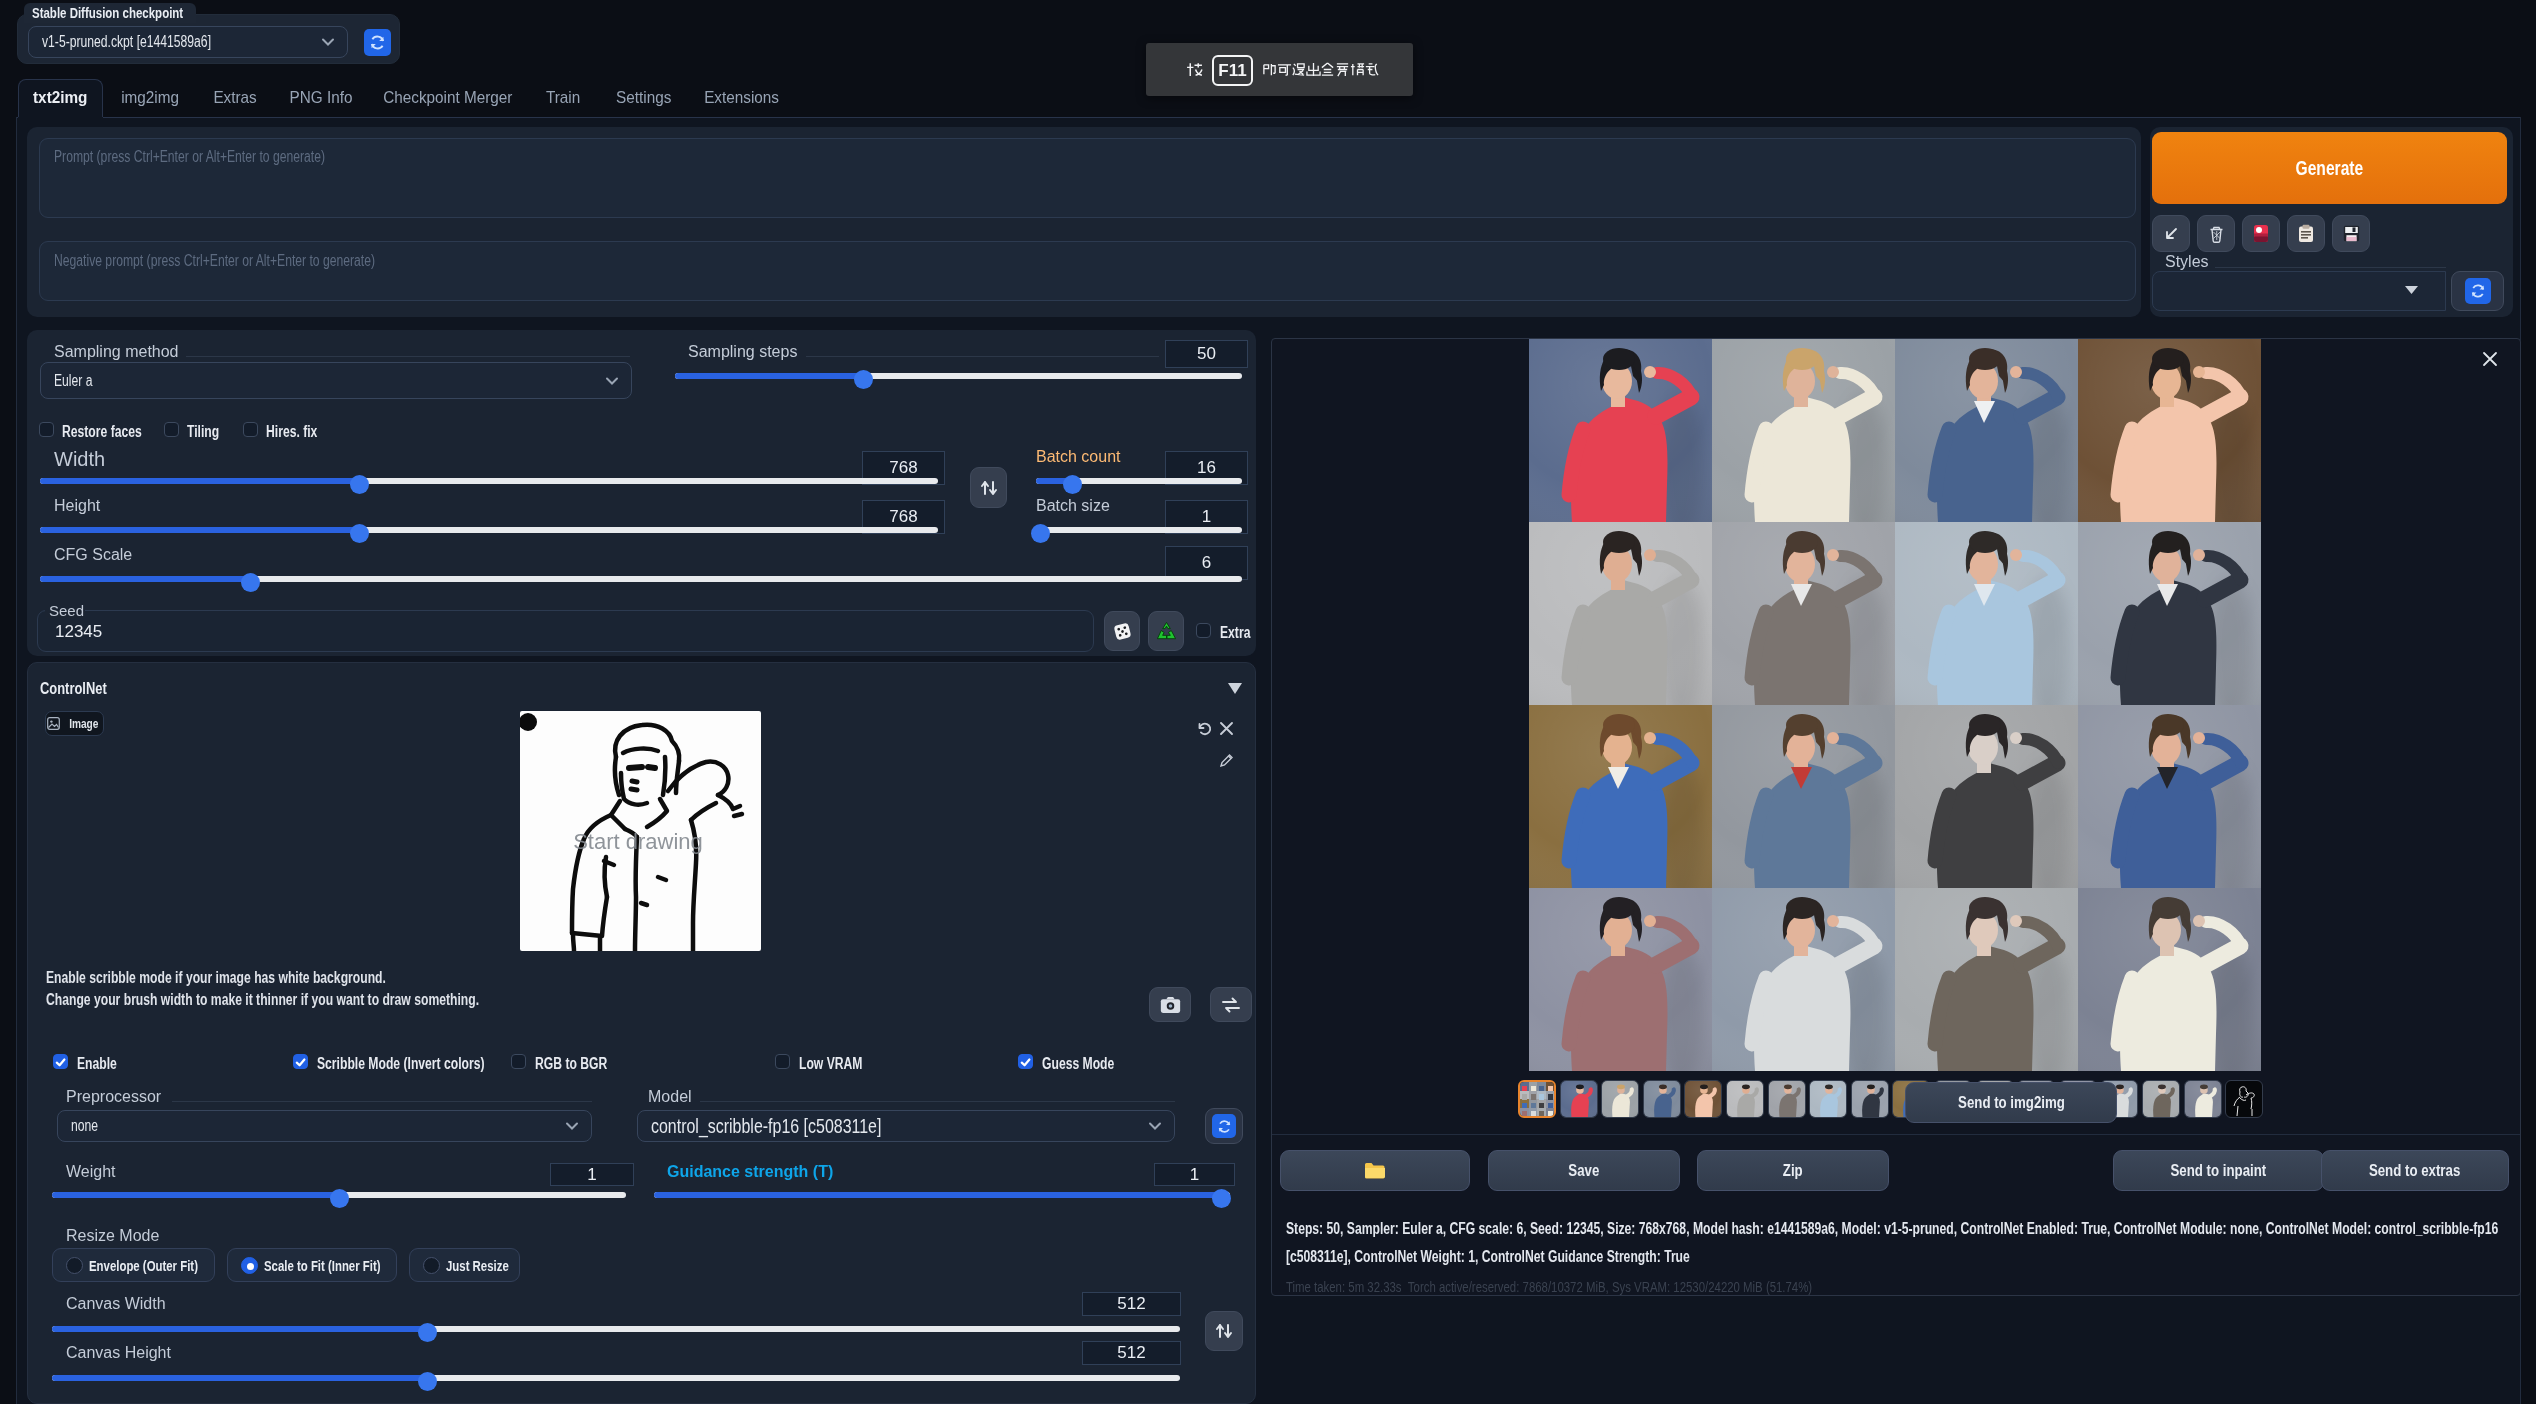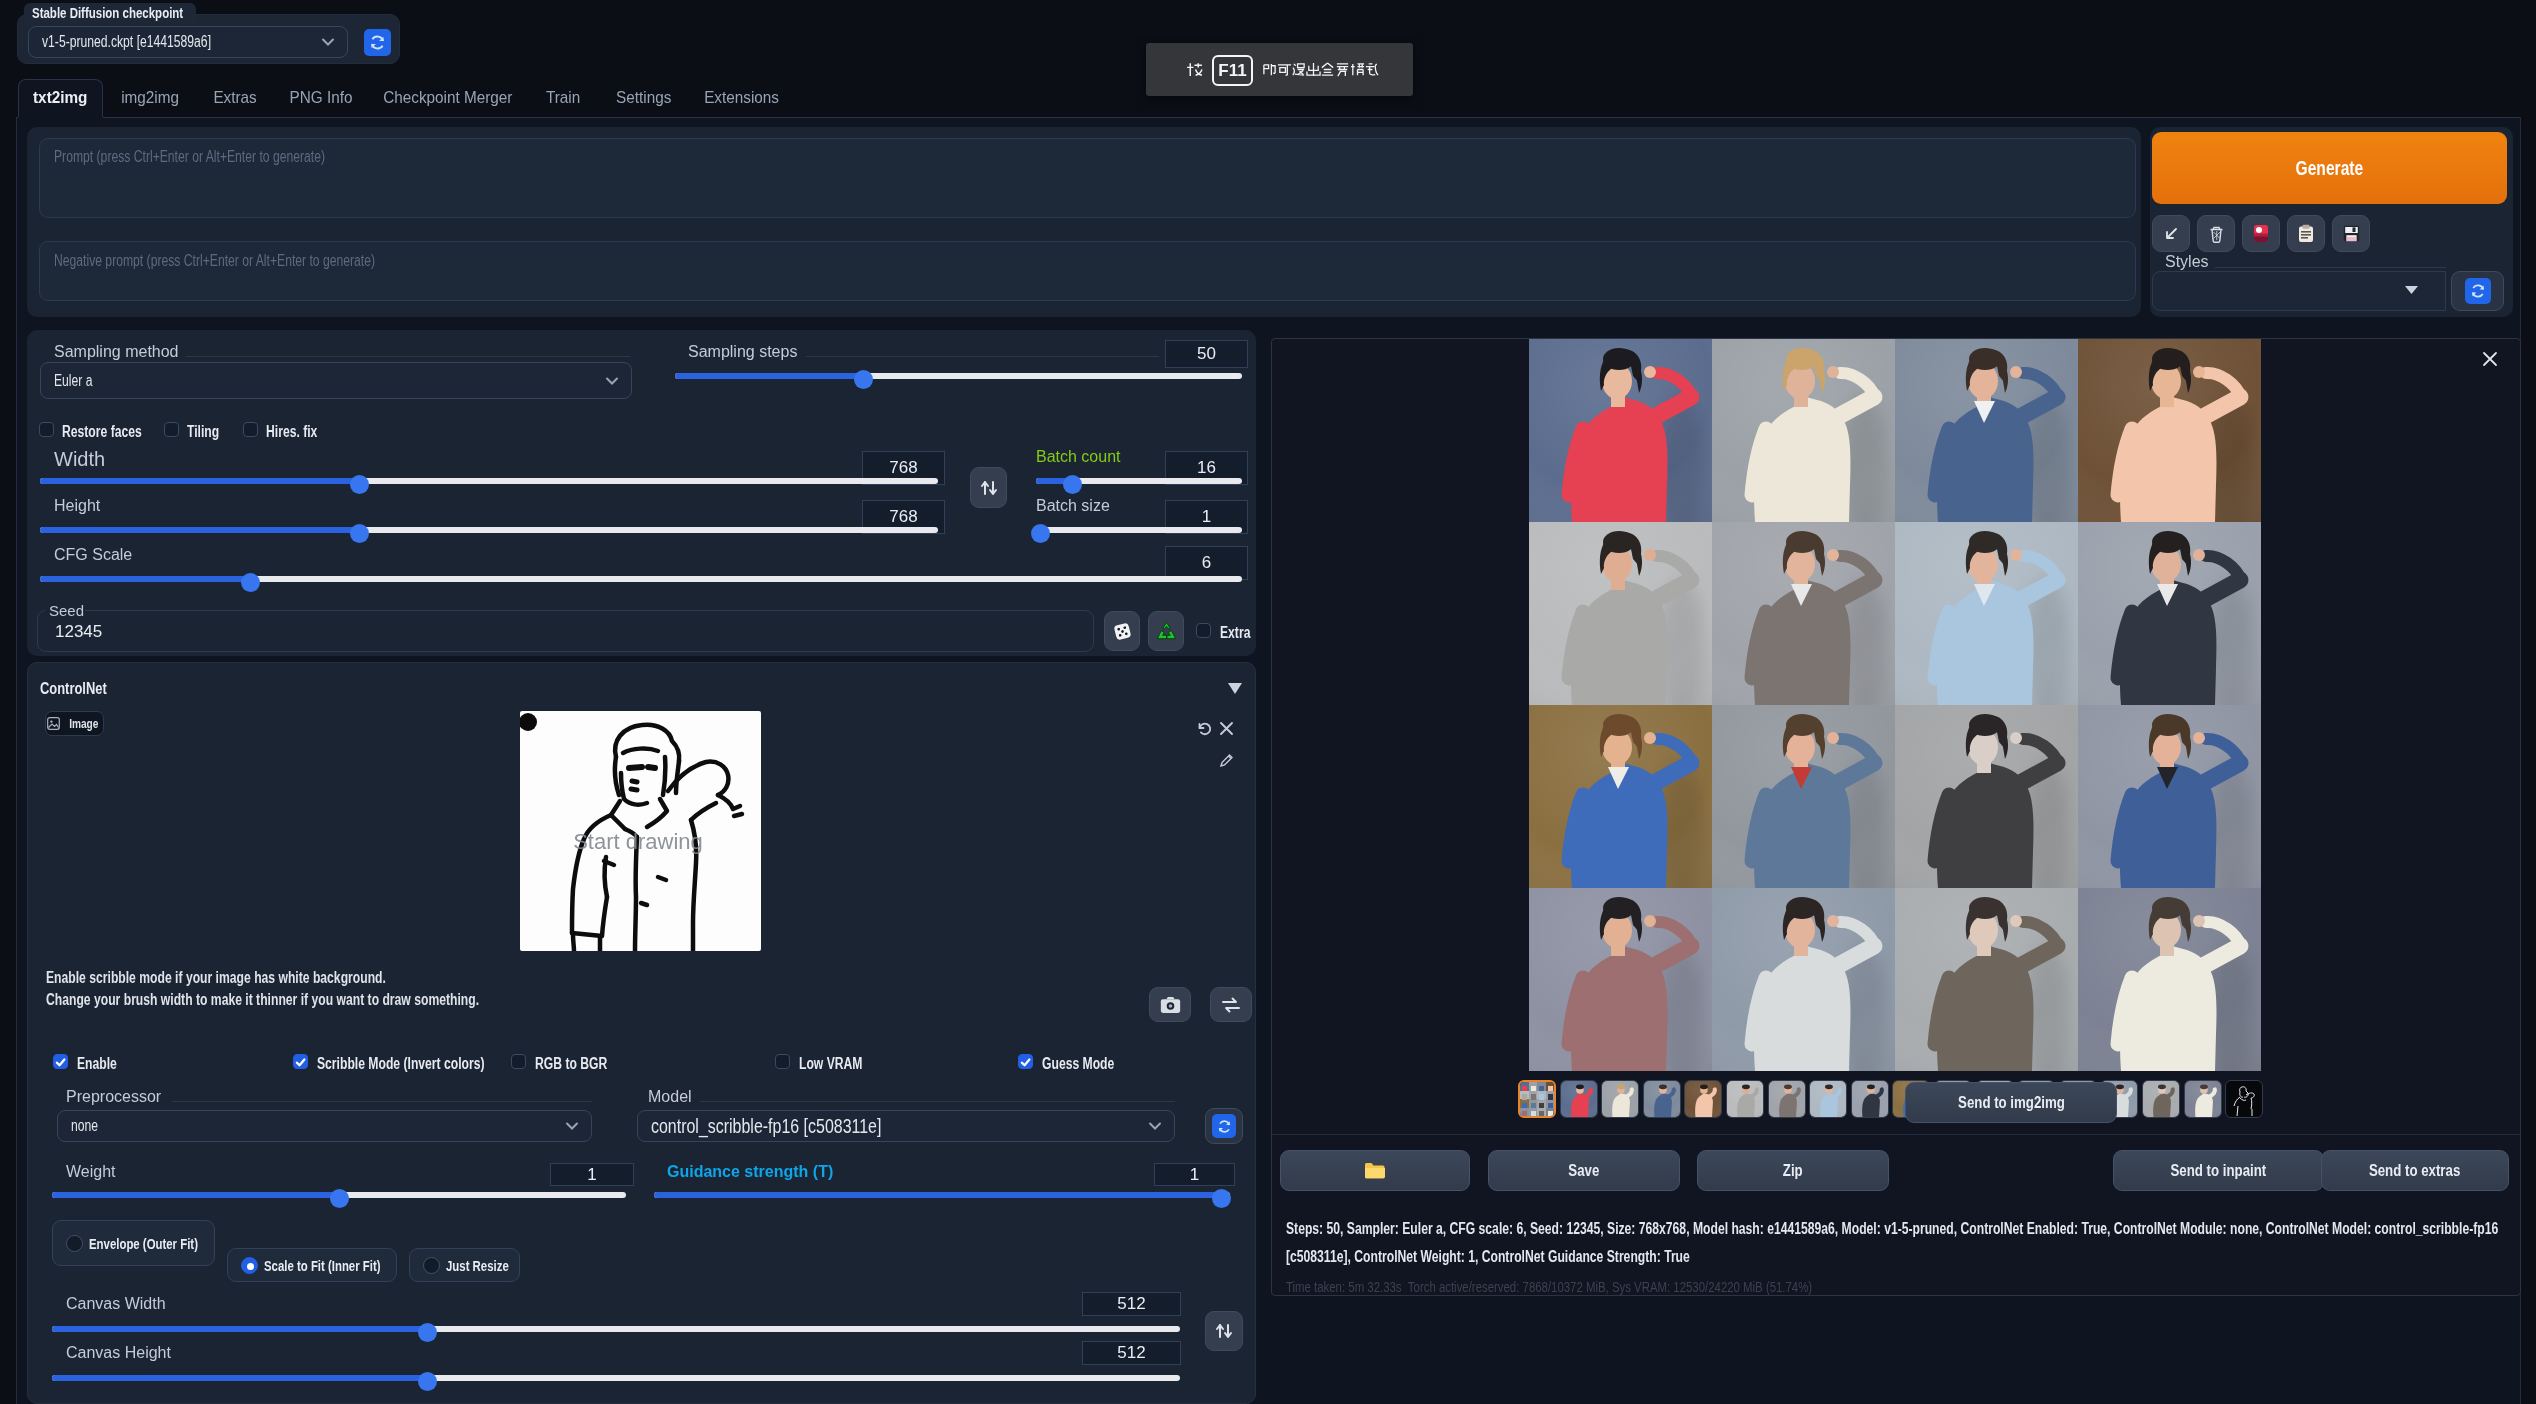--- a/index.html
+++ b/index.html
@@ -220,21 +220,21 @@
 <div class="cblbl" style="left:62px;top:423px;font-size:16px"><span class="tx">Restore faces</span></div>
 <div class="cb" style="left:164px;top:422px"></div>
 <div class="cblbl" style="left:187px;top:423px;font-size:16px"><span class="tx">Tiling</span></div>
 <div class="cb" style="left:243px;top:422px"></div>
 <div class="cblbl" style="left:266px;top:423px;font-size:16px"><span class="tx">Hires. fix</span></div>
 <div class="lbl" style="left:54px;top:448px;font-size:20px;color:#c4ccd8;font-weight:400">Width</div>
 <div class="numbox" style="left:862px;top:451px;width:83px;height:34px">768</div>
 <div class="track" style="left:40px;top:478px;width:898px"></div>
 <div class="fill" style="left:40px;top:478px;width:319px"></div>
 <div class="thumb" style="left:359px;top:481px"></div>
-<div class="lbl" style="left:1036px;top:448px;font-size:16px;color:#84cc16;font-weight:400">Batch count</div>
+<div class="lbl" style="left:1036px;top:448px;font-size:16px;color:#fdba74;font-weight:400">Batch count</div>
 <div class="numbox" style="left:1165px;top:451px;width:83px;height:34px">16</div>
 <div class="track" style="left:1036px;top:478px;width:206px"></div>
 <div class="fill" style="left:1036px;top:478px;width:36px"></div>
 <div class="thumb" style="left:1072px;top:481px"></div>
 <div class="btn" style="left:970px;top:467px;width:37px;height:41px">
     <svg width="18" height="20" viewBox="0 0 18 20">
       <path d="M5 16 V4 M5 4 L2 8 M5 4 l3 4 M13 4 v12 M13 16 l-3-4 M13 16 l3-4" stroke="#dfe4ea" stroke-width="2" fill="none" stroke-linecap="round" stroke-linejoin="round"></path>
     </svg>
   </div>
 <div class="lbl" style="left:54px;top:497px;font-size:16px;color:#c4ccd8;font-weight:400">Height</div>
@@ -391,21 +391,21 @@
 <div class="numbox" style="left:550px;top:1163px;width:84px;height:23px">1</div>
 <div class="track" style="left:52px;top:1192px;width:574px"></div>
 <div class="fill" style="left:52px;top:1192px;width:287px"></div>
 <div class="thumb" style="left:339px;top:1195px"></div>
 <div class="lbl" style="left:667px;top:1163px;font-size:16px;color:#0ea5e9;font-weight:700">Guidance strength (T)</div>
 <div class="numbox" style="left:1154px;top:1163px;width:81px;height:23px">1</div>
 <div class="track" style="left:654px;top:1192px;width:576px"></div>
 <div class="fill" style="left:654px;top:1192px;width:567px"></div>
 <div class="thumb" style="left:1221px;top:1195px"></div>
 <div class="lbl" style="left:66px;top:1227px;font-size:16px;color:#c4ccd8;font-weight:400">Resize Mode</div>
-<div class="radio" style="left:52px;top:1220px;width:163px;height:46px">
+<div class="radio" style="left:52px;top:1248px;width:163px;height:34px">
     <span class="rdot"></span>
     <span class="tx">Envelope (Outer Fit)</span>
   </div>
 <div class="radio" style="left:227px;top:1248px;width:170px;height:34px">
     <span class="rdot on"></span>
     <span class="tx">Scale to Fit (Inner Fit)</span>
   </div>
 <div class="radio" style="left:409px;top:1248px;width:111px;height:34px">
     <span class="rdot"></span>
     <span class="tx">Just Resize</span>

